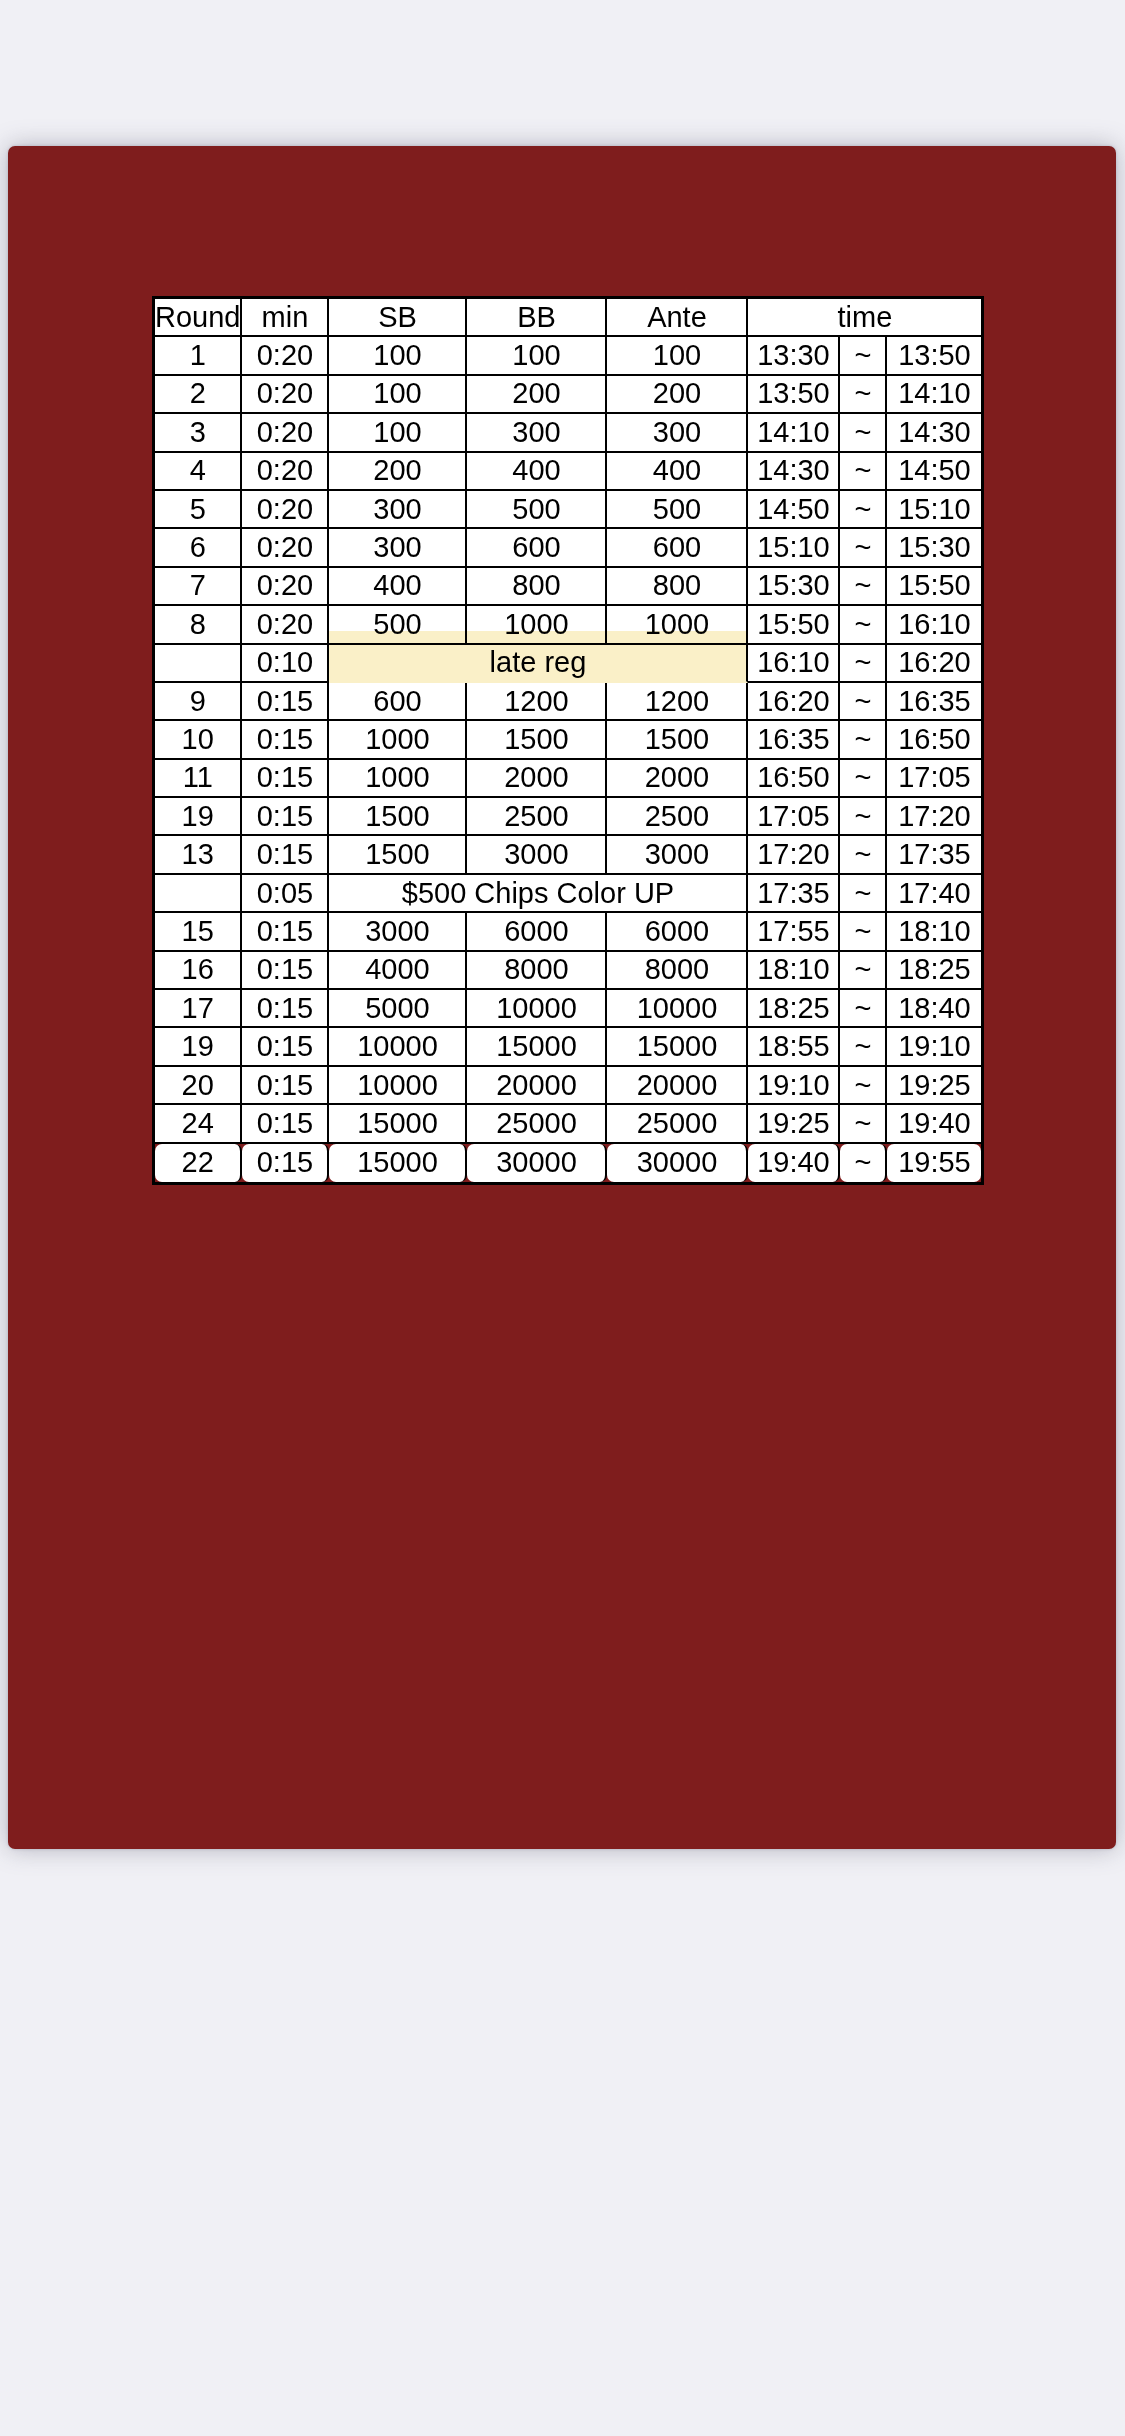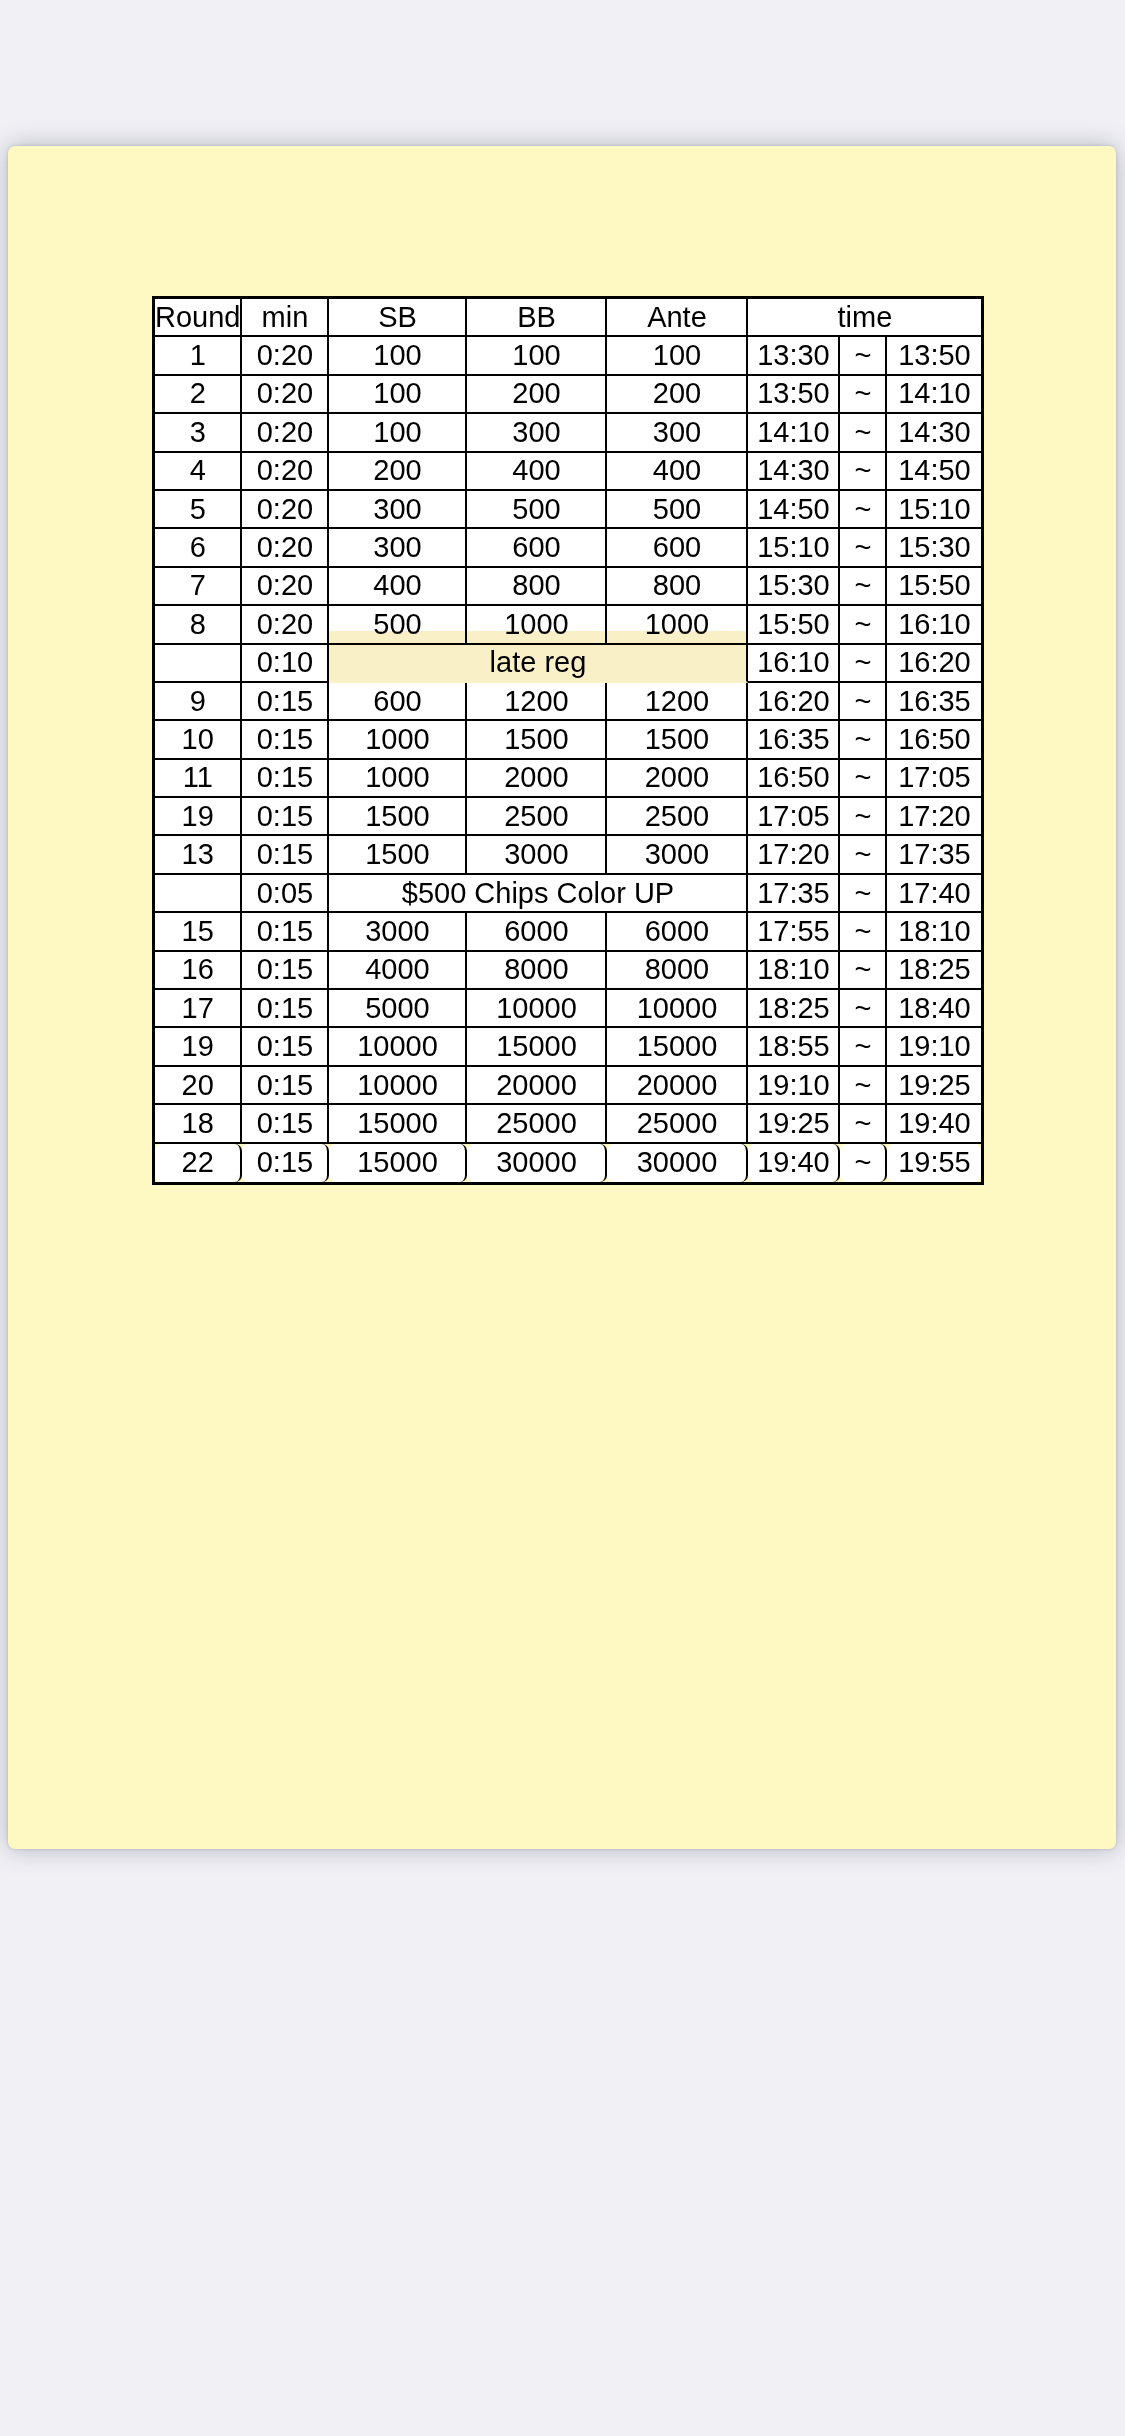--- a/index.html
+++ b/index.html
@@ -58,21 +58,21 @@
   }
   
   .blind-table .bleed {
     background: linear-gradient(to bottom, #FFFFFF calc(100% - 12px), var(--hl, #FAF0C8) calc(100% - 12px));
   }
 </style>
 </head>
 <body>
 
 <div class="screen" style="background: rgb(240, 240, 245);">
-  <div class="sheet" style="background: #fef9c3; text-decoration: underline;">
+  <div class="sheet" style="background: #7f1d1d; text-decoration: underline;">
     <table class="blind-table">
       <colgroup>
         <col style="width:86px">
         <col style="width:87px">
         <col style="width:138px">
         <col style="width:140px">
         <col style="width:141px">
         <col style="width:92px">
         <col style="width:47px">
         <col style="width:94px">
@@ -278,21 +278,21 @@
             <td>20</td>
             <td>0:15</td>
             <td>10000</td>
             <td>20000</td>
             <td>20000</td>
             <td>19:10</td>
             <td>~</td>
             <td class="last-col">19:25</td>
           </tr>
           <tr>
-            <td>18</td>
+            <td>24</td>
             <td>0:15</td>
             <td>15000</td>
             <td>25000</td>
             <td>25000</td>
             <td>19:25</td>
             <td>~</td>
             <td class="last-col">19:40</td>
           </tr>
           <tr>
             <td class="last-row">22</td>

